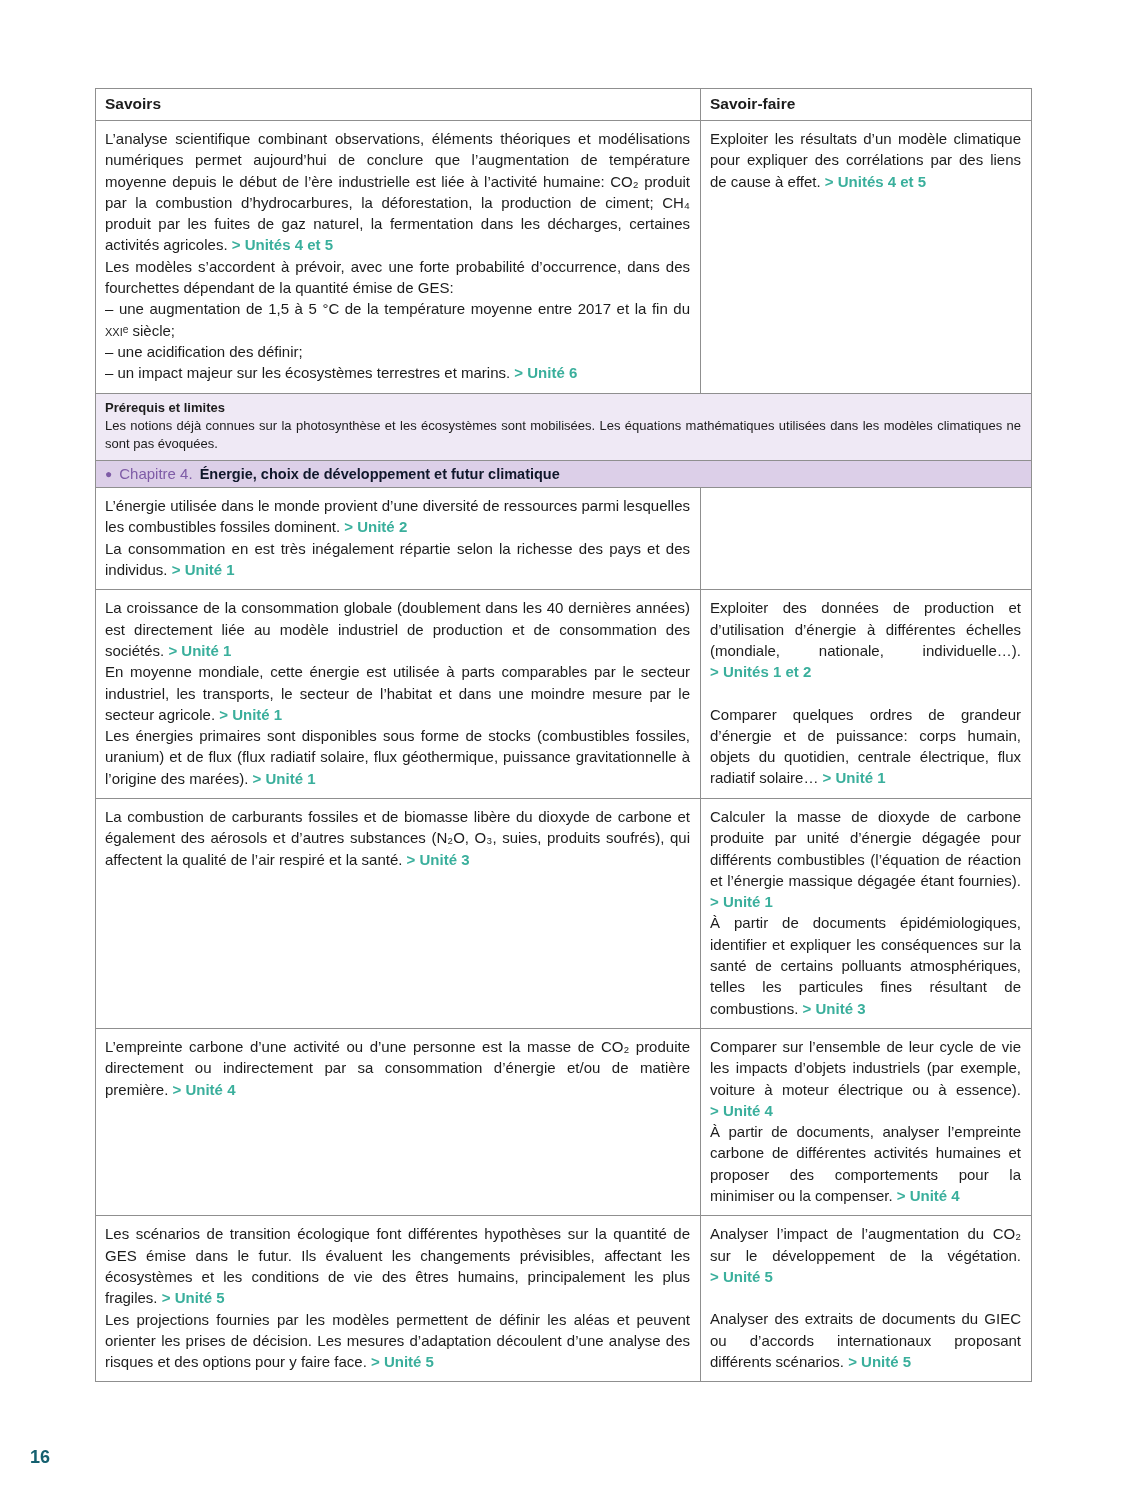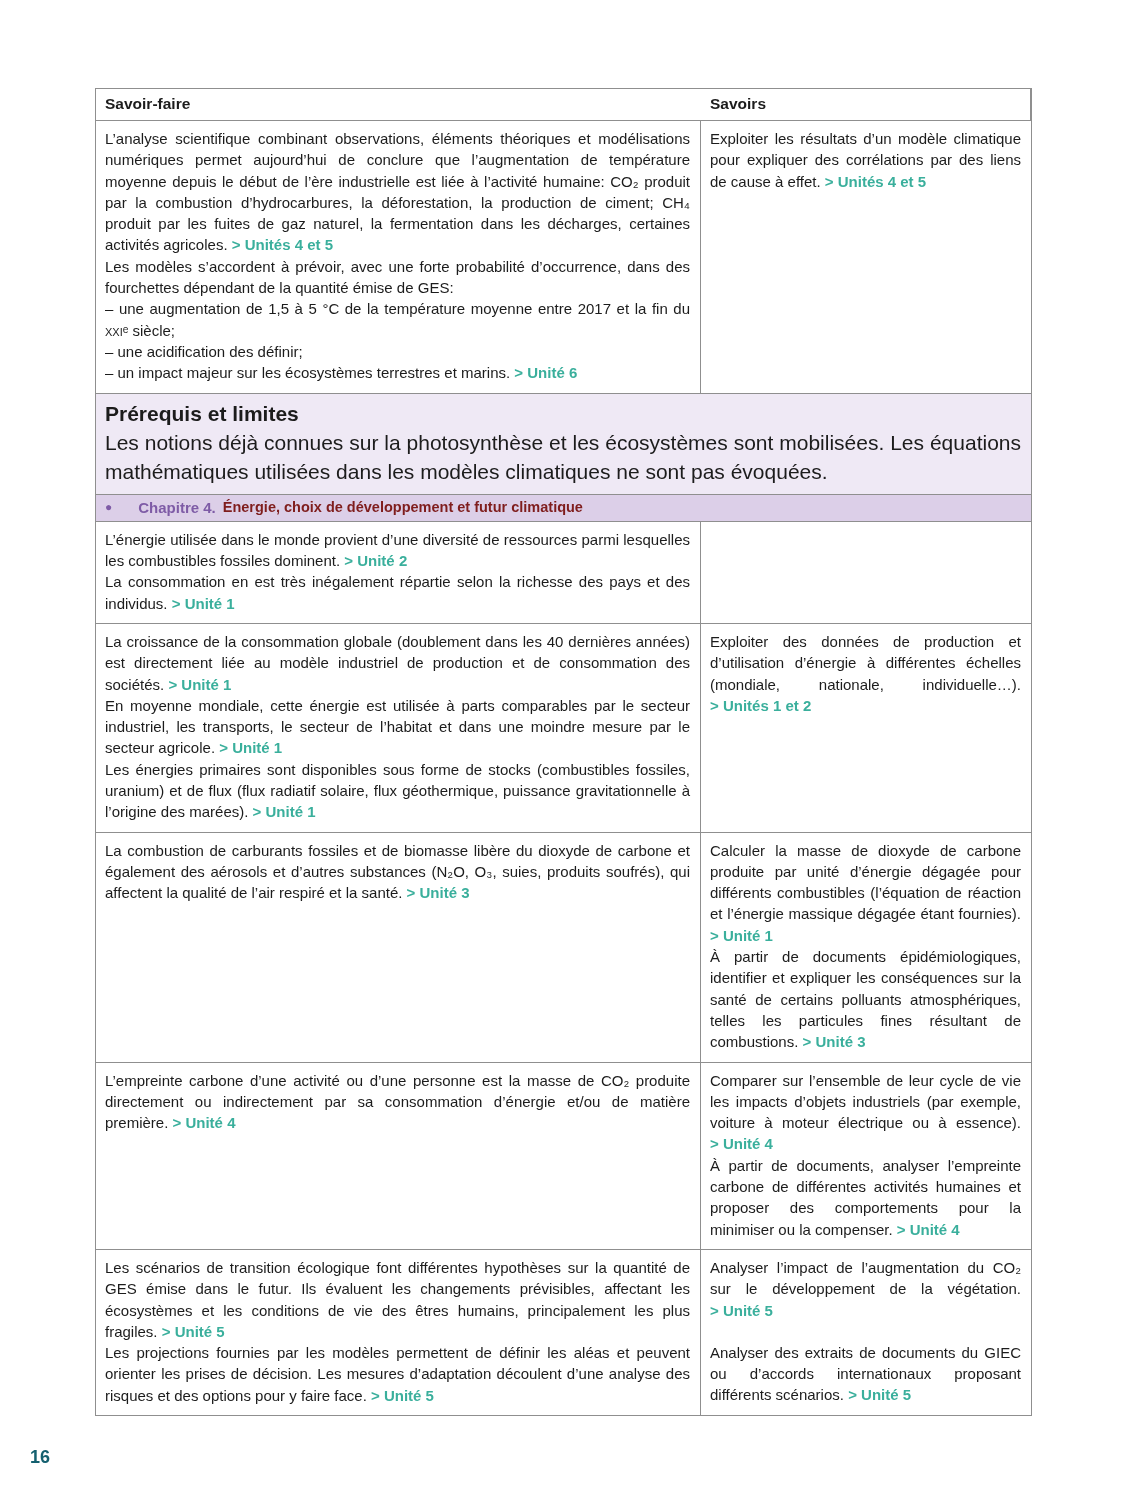--- a/index.html
+++ b/index.html
@@ -28,52 +28,52 @@
   }
   .savoirs-cell { border-right: 1px solid var(--border, #8f8f8f); }
   .header-row .cell { font-weight: bold; font-size: 15.5px; padding: 4px 9px 5px; text-align: left; }
   .para { text-align: justify; }
   .para.spaced { margin-top: 21px; }
   .unit-link { color: var(--teal, #3aaf9c); font-weight: bold; white-space: nowrap; margin-top: 8px; }
   .sc { font-variant: small-caps; }
   .prereq-row {
     background: var(--prereq_bg, #efe9f5);
     padding: 5px 10px 7px 9px;
-    font-size: 21px;
+    font-size: 13px;
     line-height: 1.4;
   }
   .prereq-title { font-weight: bold; display: block; }
   .prereq-text { text-align: justify; display: block; }
   .chapter-row {
     background: var(--chapter_bg, #dccfe8);
     padding: 4px 10px 5px 9px;
     font-size: 15px;
     display: flex;
     align-items: center;
     gap: 7px;
   }
   .chapter-bullet { color: var(--purple, #7e5ba6); font-size: 12px; line-height: 1; }
-  .chapter-label { color: var(--purple, #7e5ba6); font-weight: bold; margin-left: 19px; }
-  .chapter-title { font-weight: bold; color: #7f1d1d; font-size: 14.5px; }
+  .chapter-label { color: var(--purple, #7e5ba6); font-weight: normal; }
+  .chapter-title { font-weight: bold; color: #0f172a; font-size: 14.5px; }
   .page-number {
     position: absolute;
     left: 30px;
     top: 1447px;
     font-weight: bold;
     font-size: 18px;
     color: #14606f;
   }
 </style>
 </head>
 <body>
 
 <div class="syllabus-table" id="table">
   <div class="grid2 header-row">
+    <div class="cell savoirs-cell">Savoirs</div>
     <div class="cell">Savoir-faire</div>
-    <div class="cell savoirs-cell">Savoirs</div>
   </div>
 <div class="grid2 content-row">
       <div class="cell savoirs-cell">
         <p class="para"><span>L’analyse scientifique combinant observations, éléments théoriques et modélisations numériques permet aujourd’hui de conclure que l’augmentation de température moyenne depuis le début de l’ère industrielle est liée à l’activité humaine: CO₂ produit par la combustion d’hydrocarbures, la déforestation, la production de ciment; CH₄ produit par les fuites de gaz naturel, la fermentation dans les décharges, certaines activités agricoles. </span><span class="unit-link">&gt; Unités 4 et 5</span></p>
         <p class="para"><span>Les modèles s’accordent à prévoir, avec une forte probabilité d’occurrence, dans des fourchettes dépendant de la quantité émise de GES:</span></p>
         <p class="para"><span>– une augmentation de 1,5 à 5 °C de la température moyenne entre 2017 et la fin du </span><span class="sc">xxi</span><span>ᵉ siècle;</span></p>
         <p class="para"><span>– une acidification des définir;</span></p>
         <p class="para"><span>– un impact majeur sur les écosystèmes terrestres et marins. </span><span class="unit-link">&gt; Unité 6</span></p>
       </div>
       <div class="cell sf-cell">
@@ -96,20 +96,21 @@
       </div>
     </div>
     <div class="grid2 content-row">
       <div class="cell savoirs-cell">
         <p class="para"><span>La croissance de la consommation globale (doublement dans les 40 dernières années) est directement liée au modèle industriel de production et de consommation des sociétés. </span><span class="unit-link">&gt; Unité 1</span></p>
         <p class="para"><span>En moyenne mondiale, cette énergie est utilisée à parts comparables par le secteur industriel, les transports, le secteur de l’habitat et dans une moindre mesure par le secteur agricole. </span><span class="unit-link">&gt; Unité 1</span></p>
         <p class="para"><span>Les énergies primaires sont disponibles sous forme de stocks (combustibles fossiles, uranium) et de flux (flux radiatif solaire, flux géothermique, puissance gravitationnelle à l’origine des marées). </span><span class="unit-link">&gt; Unité 1</span></p>
       </div>
       <div class="cell sf-cell">
         <p class="para"><span>Exploiter des données de production et d’utilisation d’énergie à différentes échelles (mondiale, nationale, individuelle…). </span><span class="unit-link">&gt; Unités 1 et 2</span></p>
+        <p class="para spaced"><span>Comparer quelques ordres de grandeur d’énergie et de puissance: corps humain, objets du quotidien, centrale électrique, flux radiatif solaire… </span><span class="unit-link">&gt; Unité 1</span></p>
       </div>
     </div>
     <div class="grid2 content-row">
       <div class="cell savoirs-cell">
         <p class="para"><span>La combustion de carburants fossiles et de biomasse libère du dioxyde de carbone et également des aérosols et d’autres substances (N₂O, O₃, suies, produits soufrés), qui affectent la qualité de l’air respiré et la santé. </span><span class="unit-link">&gt; Unité 3</span></p>
       </div>
       <div class="cell sf-cell">
         <p class="para"><span>Calculer la masse de dioxyde de carbone produite par unité d’énergie dégagée pour différents combustibles (l’équation de réaction et l’énergie massique dégagée étant fournies). </span><span class="unit-link">&gt; Unité 1</span></p>
         <p class="para"><span>À partir de documents épidémiologiques, identifier et expliquer les conséquences sur la santé de certains polluants atmosphériques, telles les particules fines résultant de combustions. </span><span class="unit-link">&gt; Unité 3</span></p>
       </div>

